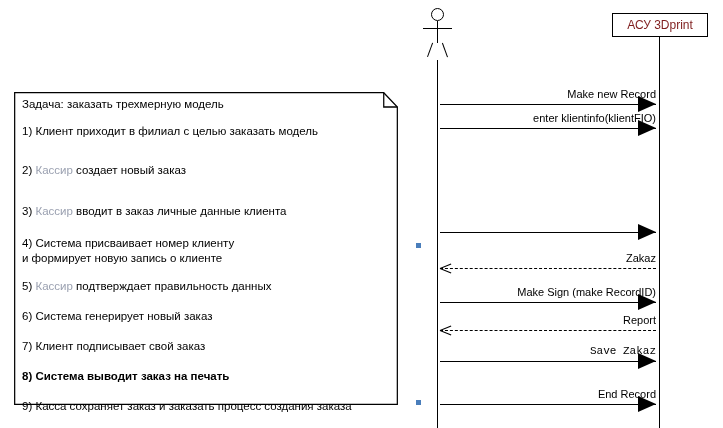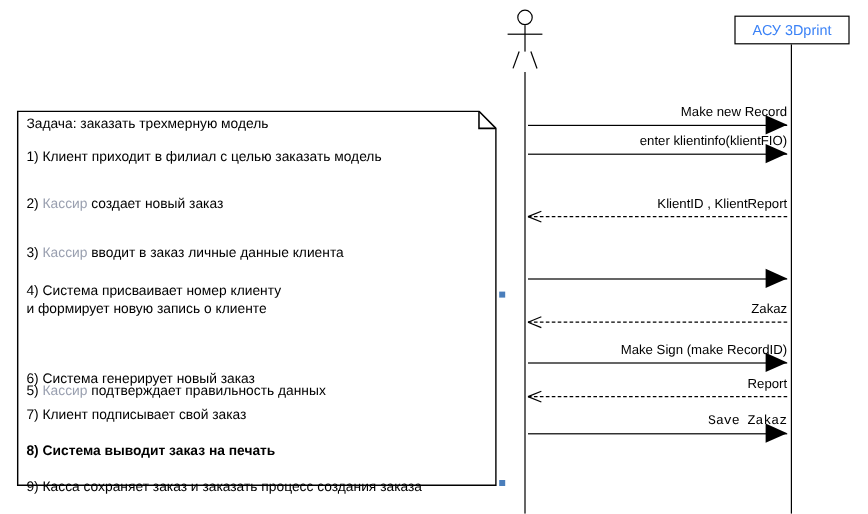--- a/index.html
+++ b/index.html
@@ -82,21 +82,21 @@
     left: 612px;
     top: 13px;
     width: 96px;
     height: 24px;
     border: 1.3px solid #000;
     box-sizing: border-box;
     display: flex;
     align-items: center;
     justify-content: center;
     font-size: 12px;
-    color: #3b82f6;
+    color: #7f1d1d;
     background: #fff;
   }
 
   
   .lifeline {
     position: absolute;
     width: 1.3px;
     background: #000;
   }
   .lifeline.actor-line {
@@ -111,21 +111,20 @@
   }
 
   
   .note {
     position: absolute;
     left: 14px;
     top: 92px;
     width: 384px;
     height: 313px;
     background: #ffffff;
-    padding-left: 16px;
   }
   .note-border {
     position: absolute;
     left: 0; top: 0;
     width: 100%;
     height: 100%;
   }
   .note-line {
     position: absolute;
     left: 8px;
@@ -250,21 +249,21 @@
     </div>
 
     <div class="note-line" style="top:145px;">
       <span>4)</span>
       <span>Система присваивает номер клиенту</span>
     </div>
     <div class="note-line" style="top:160px;">
       <span>и формирует новую запись о клиенте</span>
     </div>
 
-    <div class="note-line" style="top:188px;margin-top:40px;">
+    <div class="note-line" style="top:188px;">
       <span>5)</span>
       <span class="role">Кассир</span>
       <span>подтверждает правильность данных</span>
     </div>
 
     <div class="note-line" style="top:218px;">
       <span>6)</span>
       <span>Система генерирует новый заказ</span>
     </div>
 
@@ -292,25 +291,20 @@
     <div class="line"></div>
     <div class="arrow-right" style="left:198px;"></div>
   </div>
 
   <div class="msg" style="left:440px; top:112px; width:216px;">
     <div class="label">enter klientinfo(klientFIO)</div>
     <div class="line"></div>
     <div class="arrow-right" style="left:198px;"></div>
   </div>
 
-  <div class="msg" style="left:440px; top:164px; width:216px;">
-    <div class="label">KlientID , KlientReport</div>
-    <div class="line dashed"></div>
-    <div class="arrow-left-open" style="left:0px;"></div>
-  </div>
 
   <div class="msg" style="left:440px; top:216px; width:216px;">
     <div class="line"></div>
     <div class="arrow-right" style="left:198px;"></div>
   </div>
 
   <div class="msg" style="left:440px; top:252px; width:216px;">
     <div class="label">Zakaz</div>
     <div class="line dashed"></div>
     <div class="arrow-left-open" style="left:0px;"></div>
@@ -327,14 +321,19 @@
     <div class="line dashed"></div>
     <div class="arrow-left-open" style="left:0px;"></div>
   </div>
 
   <div class="msg" style="left:440px; top:345px; width:216px;font-family:Liberation Mono, monospace;">
     <div class="label">Save Zakaz</div>
     <div class="line"></div>
     <div class="arrow-right" style="left:198px;"></div>
   </div>
 
+  <div class="msg" style="left:440px; top:388px; width:216px;">
+    <div class="label">End Record</div>
+    <div class="line"></div>
+    <div class="arrow-right" style="left:198px;"></div>
+  </div>
 
 </div>
 
 </body></html>

